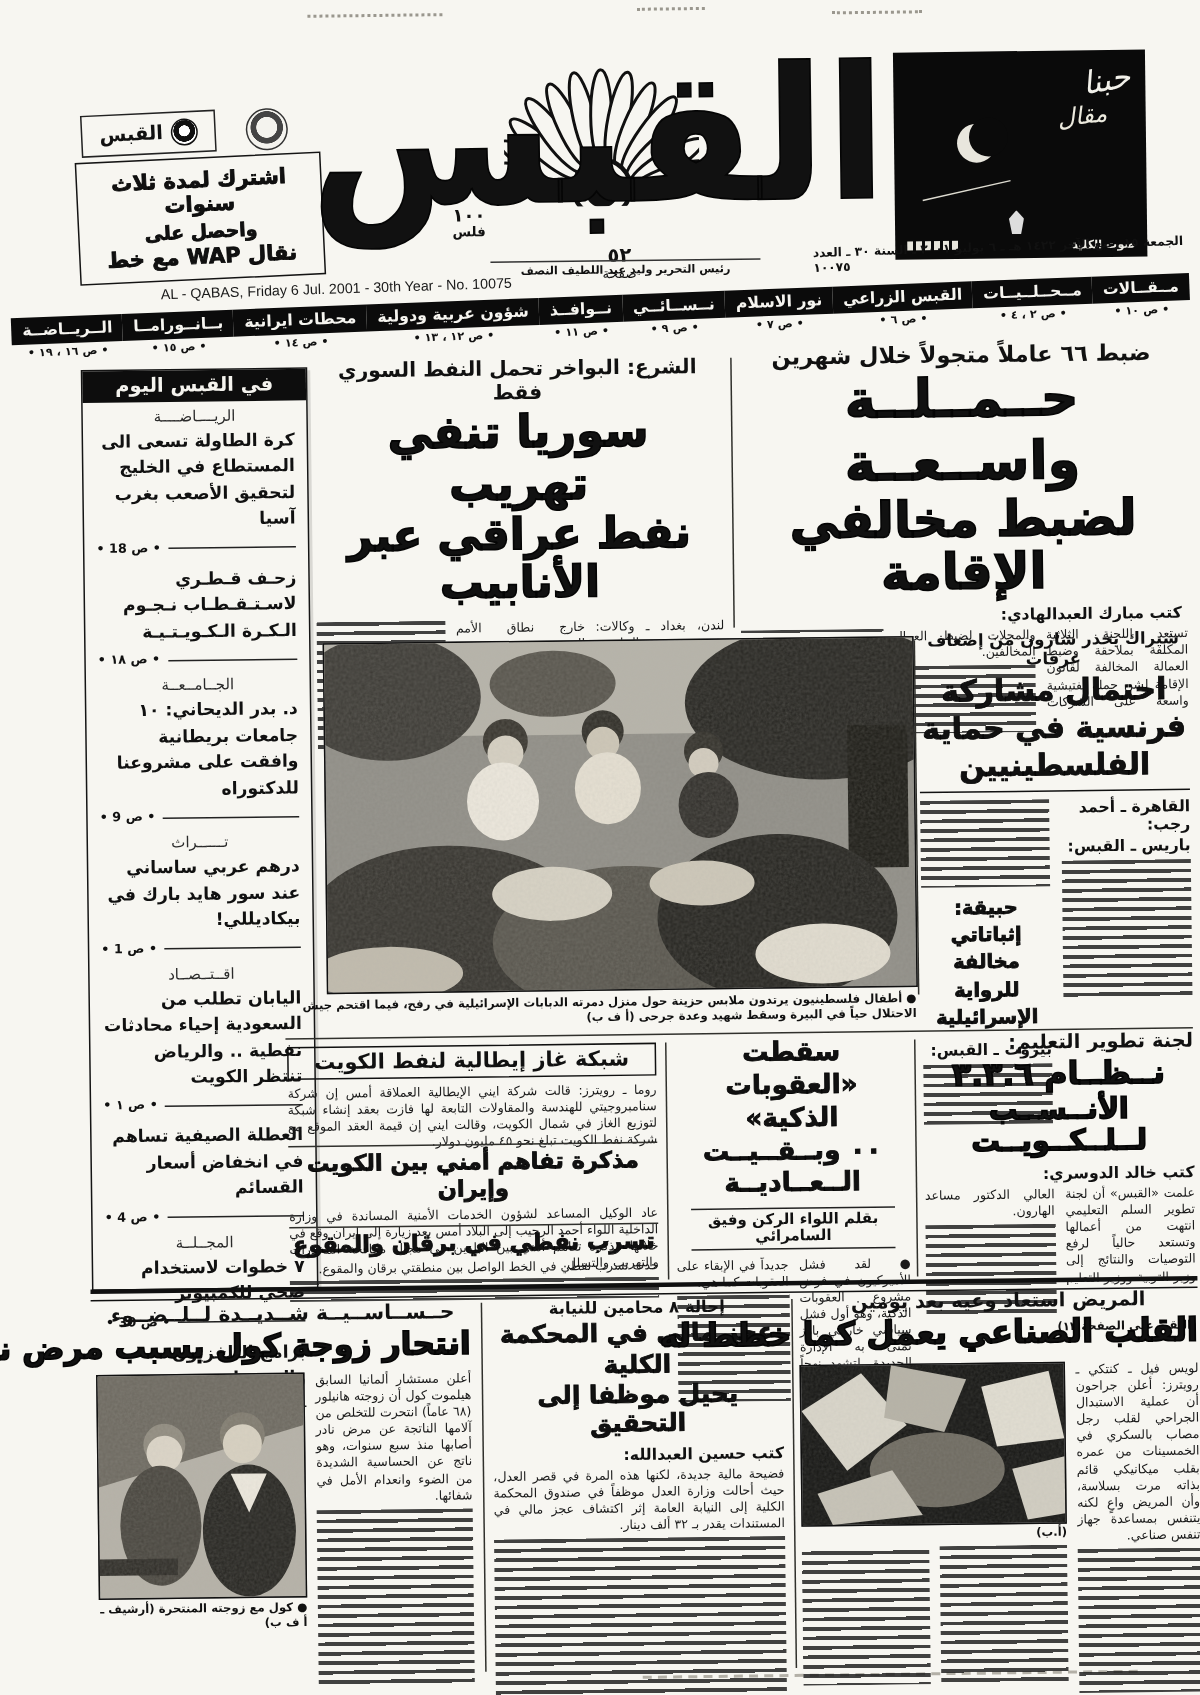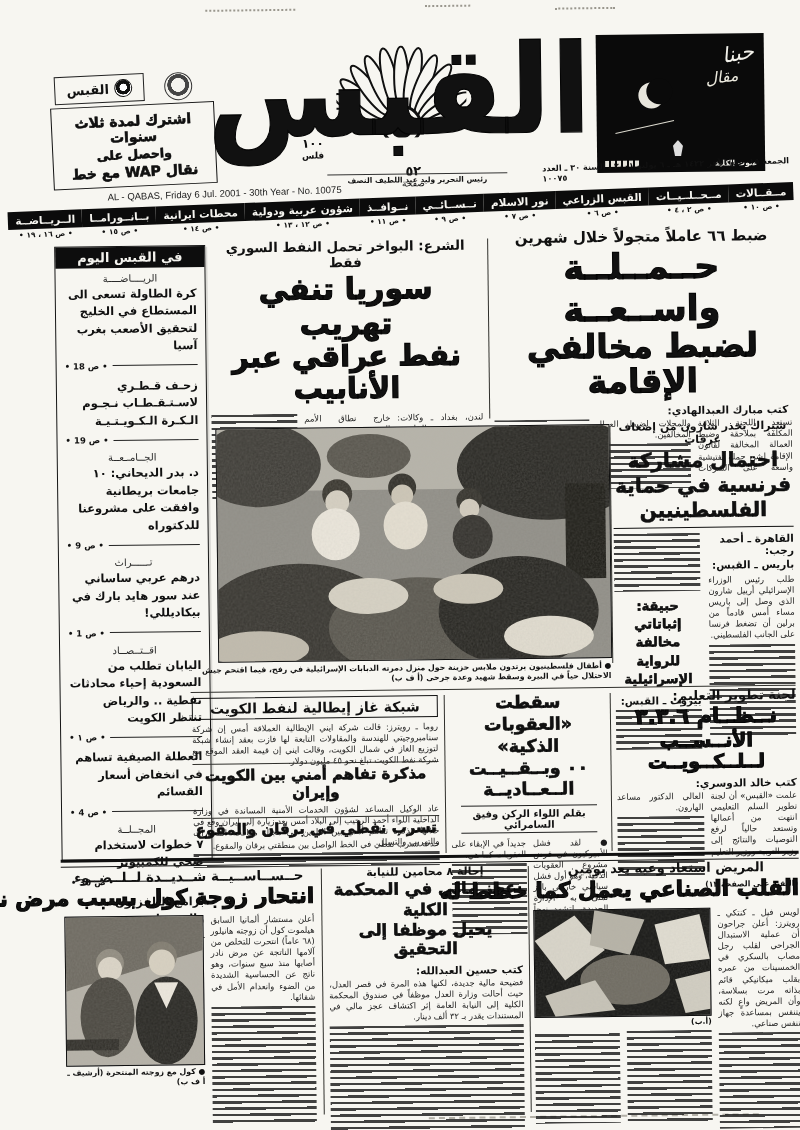--- a/index.html
+++ b/index.html
@@ -161,21 +161,21 @@
       <div class="pref">
             <span class="ln"></span>
             <span>• ص 18 •</span>
           </div>
     </div>
     <div class="sb-item">
 
       <div class="sb-title">زحـف قـطـري لاسـتـقـطـاب نـجـوم الـكـرة الـكـويـتـيـة</div>
       <div class="pref">
             <span class="ln"></span>
-            <span>• ص 19 •</span>
+            <span>• ص ١٨ •</span>
           </div>
     </div>
     <div class="sb-item">
       <div class="cat">الجــامــعــة</div>
       <div class="sb-title">د. بدر الديحاني: ١٠ جامعات بريطانية وافقت على مشروعنا للدكتوراه</div>
       <div class="pref">
             <span class="ln"></span>
             <span>• ص 9 •</span>
           </div>
     </div>
@@ -278,21 +278,20 @@
   </div>
   <div class="abs cap rt" style="left:196px;top:664px;width:412px;">● أطفال فلسطينيون يرتدون ملابس حزينة حول منزل دمرته الدبابات الإسرائيلية في رفح، فيما اقتحم جيش الاحتلال حياً في البيرة وسقط شهيد وعدة جرحى (أ ف ب)</div>
 
   <div class="abs" style="left:612px;top:424px;width:180px;">
     <div class="ctr kick" style="font-size:11px;">شيراك يحذر شارون من إضعاف عرفات</div>
     <div class="ctr fat" style="font-size:20px;line-height:1.25;border-bottom:1.5px solid #111;padding-bottom:4px;margin-top:2px;">احتمال مشاركة فرنسية في حماية الفلسطينيين</div>
     <div style="display:flex;gap:8px;margin-top:5px;">
       <div style="width:86px;">
         <div class="by">القاهرة ـ أحمد رجب:</div>
         <div class="by" style="margin-top:2px;">باريس ـ القبس:</div>
-        <p class="lead" style="margin-top:4px;">طلب رئيس الوزراء الإسرائيلي أرييل شارون الذي وصل إلى باريس مساء أمس قادماً من برلين أن تضغط فرنسا على الجانب الفلسطيني.</p>
         <div class="greek" style="height:92px;margin-top:3px;"></div>
       </div>
       <div style="width:86px;">
         <div class="greek" style="height:58px;"></div>
         <div class="ctr fat" style="font-size:13px;line-height:1.4;margin:6px 0;">حبيقة: إثباتاتي مخالفة للرواية الإسرائيلية</div>
         <div class="by">بيروت ـ القبس:</div>
         <div class="greek" style="height:40px;margin-top:3px;"></div>
       </div>
     </div>
   </div>

